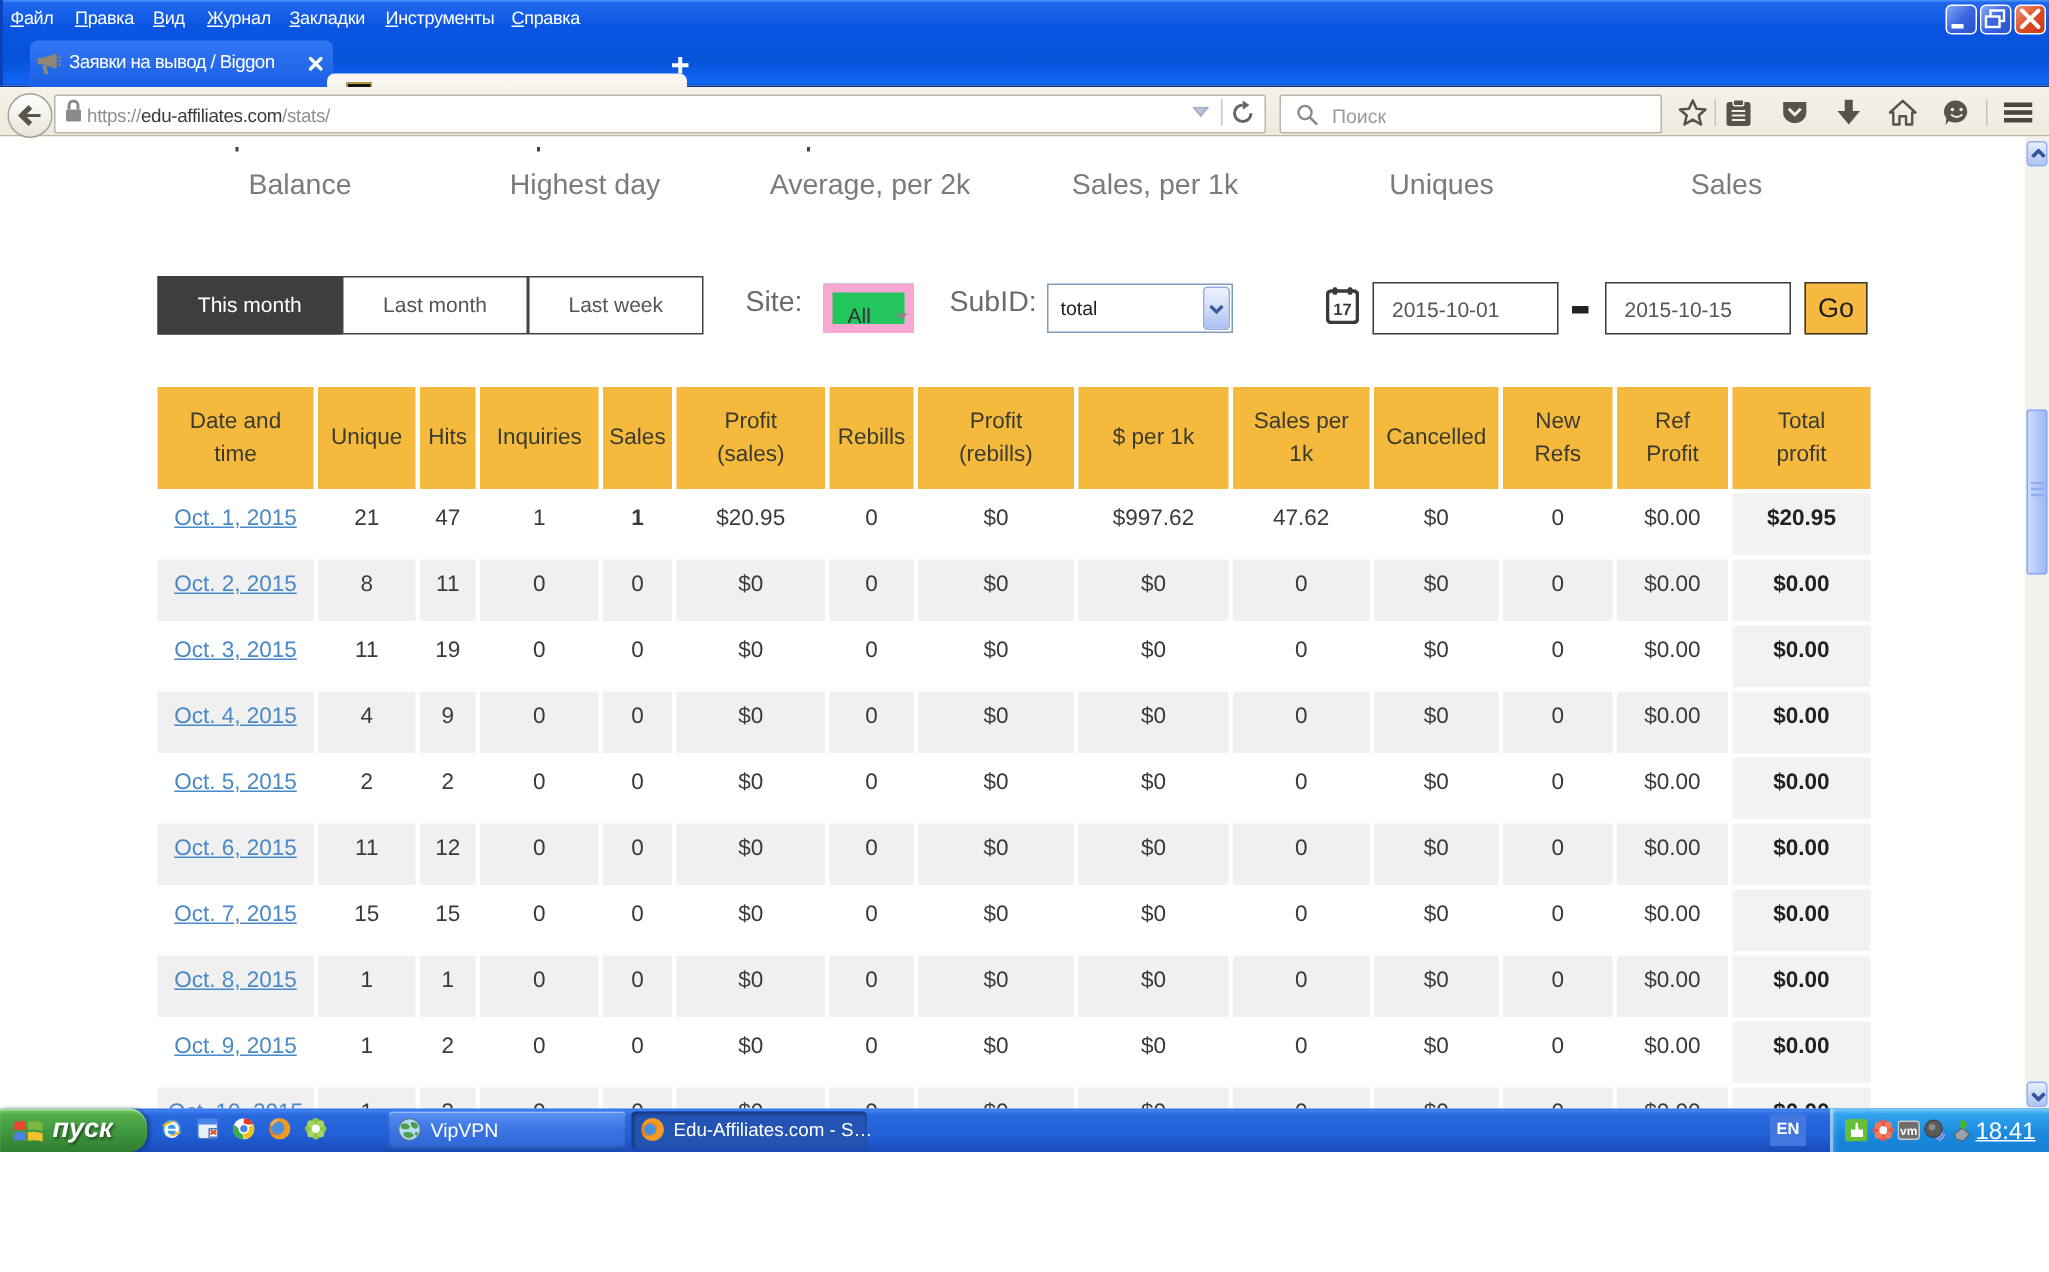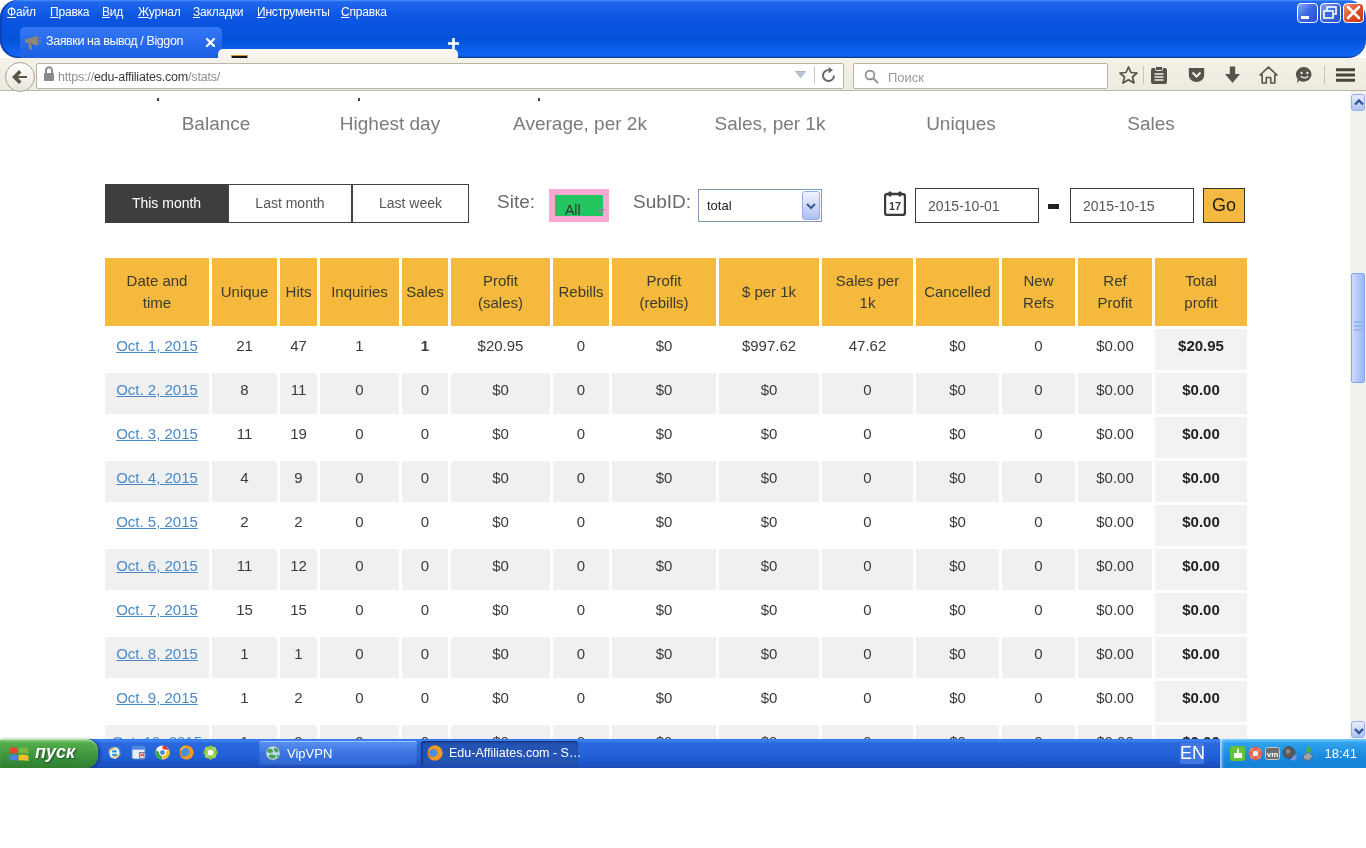--- a/index.html
+++ b/index.html
@@ -3,21 +3,21 @@
 <meta charset="utf-8">
 <style>
   * { margin:0; padding:0; box-sizing:border-box; }
   html,body { width:1366px; height:848px; background:#fff; font-family:"Liberation Sans", sans-serif; overflow:hidden; }
   #screen { position:absolute; left:0; top:0; width:1366px; height:768px; overflow:hidden; }
   .abs { position:absolute; }
 
   
   #bluetop { left:0; top:0; width:1366px; height:58px;
     background:linear-gradient(#4f97fa 0%, #2268ee 3%, #0b55e2 30%, #0653da 70%, #0f62f0 92%, #1168f6 97%, #0c50c8 100%);
-    border-bottom:1px solid #0a3898; box-shadow:inset 2px 0 0 #0a42bb;border-radius:18px; }
+    border-bottom:1px solid #0a3898; box-shadow:inset 2px 0 0 #0a42bb; }
   .menuitem { position:absolute; top:5px; color:#fff; font-size:12px; letter-spacing:-0.2px; }
   .menuitem u { text-decoration:underline; }
 
   .winbtn { position:absolute; top:3px; width:21px; height:20px; border:1px solid #fff; border-radius:4px; }
   .winbtn.blue { background:linear-gradient(135deg,#86a6f6 0%, #3b66e0 50%, #2450cc 100%); }
   .winbtn.close { background:linear-gradient(135deg,#f0926f 0%, #dd4a24 55%, #c23a18 100%); }
 
   
   #tab1 { position:absolute; left:20px; top:27px; width:202px; height:31px; border-radius:5px 5px 0 0;
     background:linear-gradient(#3277f4, #1c5fe4); }
@@ -85,25 +85,25 @@
     box-shadow:inset 0 1px 1px rgba(255,255,255,.45), 2px 0 3px rgba(0,0,0,.35); }
   #startbtn .txt { position:absolute; left:35px; top:3px; color:#fff; font-size:18px; font-weight:bold;
     font-style:italic; text-shadow:1px 1px 2px rgba(0,0,0,.5); }
   .taskbtn { position:absolute; top:2px; height:25px; border-radius:3px; color:#fff; font-size:13px; }
   #tb1 { left:259px; width:158px; background:linear-gradient(#5a92f2,#3a74e2 50%,#2f66d4);
     box-shadow:inset 0 1px 0 rgba(255,255,255,.4), inset 0 -1px 2px rgba(0,0,0,.25); }
   #tb2 { left:421px; width:157px; background:#2354b4;
     box-shadow:inset 1px 1px 3px rgba(0,0,20,.5); }
   .taskbtn .lbl { position:absolute; left:28px; top:5px; white-space:nowrap; overflow:hidden; }
   #enbox { position:absolute; left:1180px; top:4px; width:24px; height:21px; background:#4377e0;
-    color:#fff; font-size:18px; text-align:center; line-height:21px; }
+    color:#fff; font-size:11px; text-align:center; line-height:21px;font-weight:bold; }
   #tray { position:absolute; left:1220px; top:0; width:146px; height:29px;
     background:linear-gradient(#5ec2f8 0%, #2fa2ee 14%, #1b8ade 60%, #1180d4 100%);
     box-shadow:inset 2px 0 0 rgba(255,255,255,.35), inset 3px 1px 3px rgba(255,255,255,.25); }
-  #clock { position:absolute; right:9px; top:7px; color:#fff; font-size:13px; }
+  #clock { position:absolute; right:9px; top:7px; color:#fff; font-size:16px;text-decoration:underline; }
   .ticon { position:absolute; top:7px; width:15px; height:15px; }
 </style>
 </head>
 <body>
 <div id="screen">
   <div id="bluetop" class="abs">
     <span class="menuitem" style="left:7px"><u>Ф</u>айл</span>
     <span class="menuitem" style="left:50px"><u>П</u>равка</span>
     <span class="menuitem" style="left:102px"><u>В</u>ид</span>
     <span class="menuitem" style="left:138px"><u>Ж</u>урнал</span>
@@ -206,21 +206,21 @@
     </svg>
     <div class="navsep" style="left:1324px"></div>
     <svg style="position:absolute;left:1336px;top:10px" width="19" height="14" viewBox="0 0 19 14">
       <path d="M0 1.8 L19 1.8 M0 7 L19 7 M0 12.2 L19 12.2" stroke="#4a463c" stroke-width="3"></path>
     </svg>
   </div>
   <div id="content" class="abs">
     <div class="dot" style="left:157px"></div>
     <div class="dot" style="left:358px"></div>
     <div class="dot" style="left:538px"></div>
-    <span class="statlabel" style="left:216px">Balance</span>
+    <span class="statlabel" style="left:200px">Balance</span>
     <span class="statlabel" style="left:390px">Highest day</span>
     <span class="statlabel" style="left:580px">Average, per 2k</span>
     <span class="statlabel" style="left:770px">Sales, per 1k</span>
     <span class="statlabel" style="left:961px">Uniques</span>
     <span class="statlabel" style="left:1151px">Sales</span>
 
     <div class="fbtn" style="left:228px;width:124px">Last month</div>
     <div class="fbtn active" style="left:105px;width:123px">This month</div>
     <div class="fbtn" style="left:352px;width:117px">Last week</div>
     <span class="flabel" style="left:497px">Site:</span>

